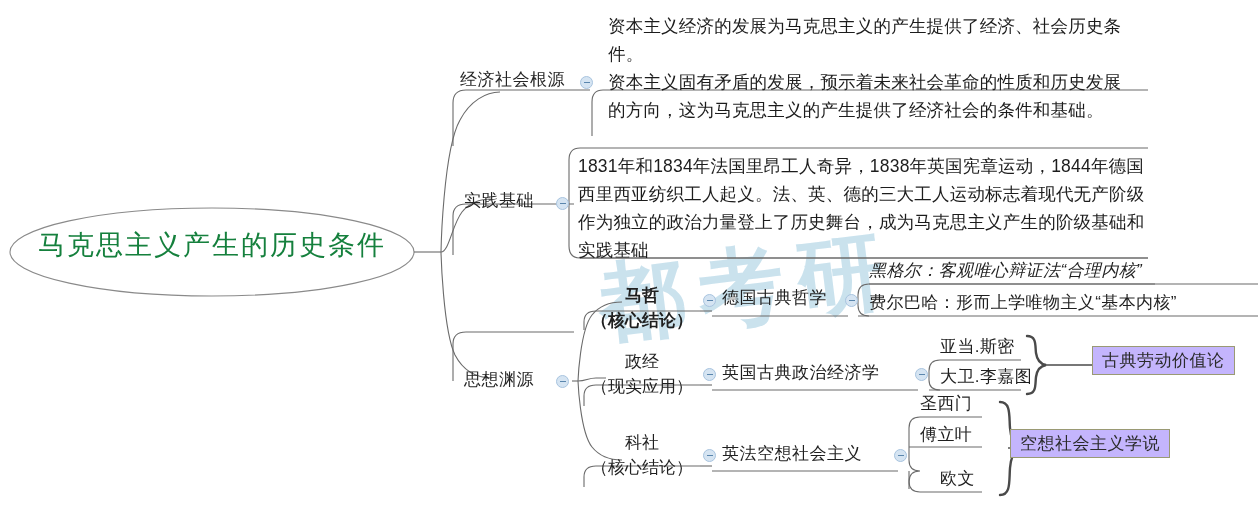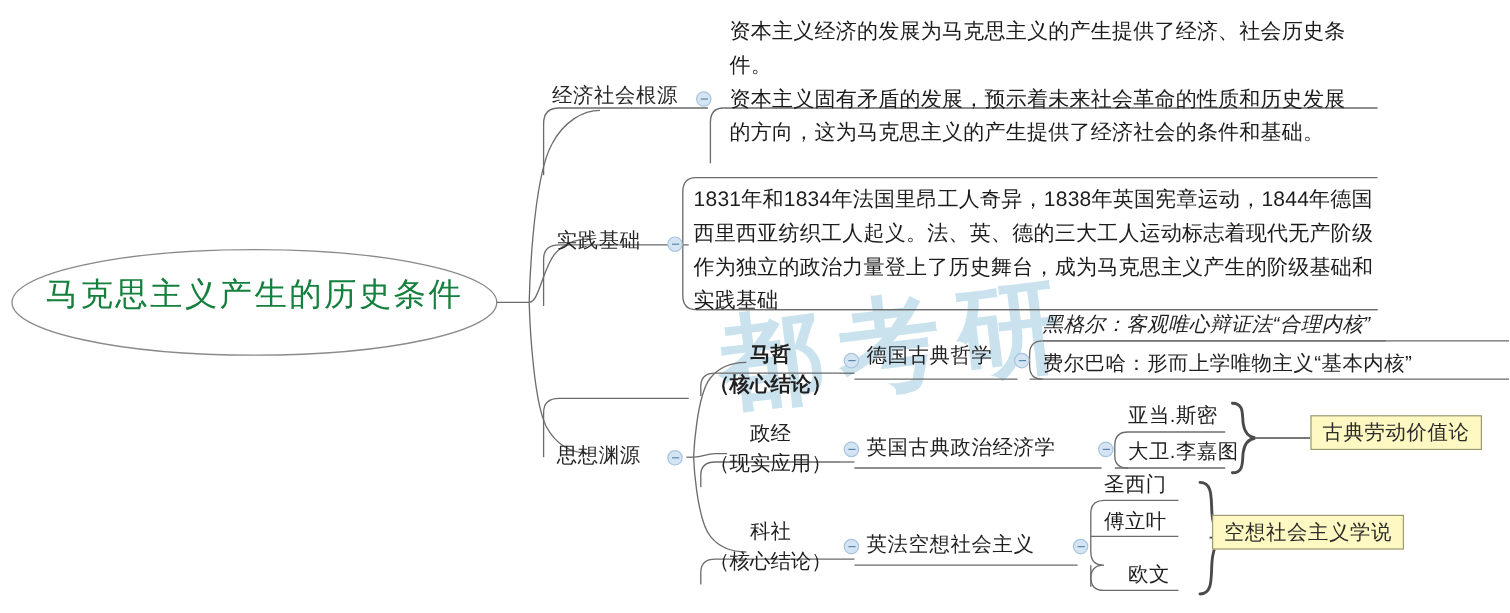--- a/index.html
+++ b/index.html
@@ -86,21 +86,21 @@
   }
   .two-line {
     text-align: center;
     font-size: 17px;
     color: #1f1f1f;
     line-height: 1.45;
   }
   .tagbox {
     font-size: 17px;
     color: #2b2b2b;
-    background: #fef9c3;
+    background: #c4b5fd;
     border: 1px solid #9a9a74;
     padding: 4px 9px;
     letter-spacing: 0.5px;
   }
   
   .toggle {
     position: absolute;
     width: 13px;
     height: 13px;
     border-radius: 50%;

